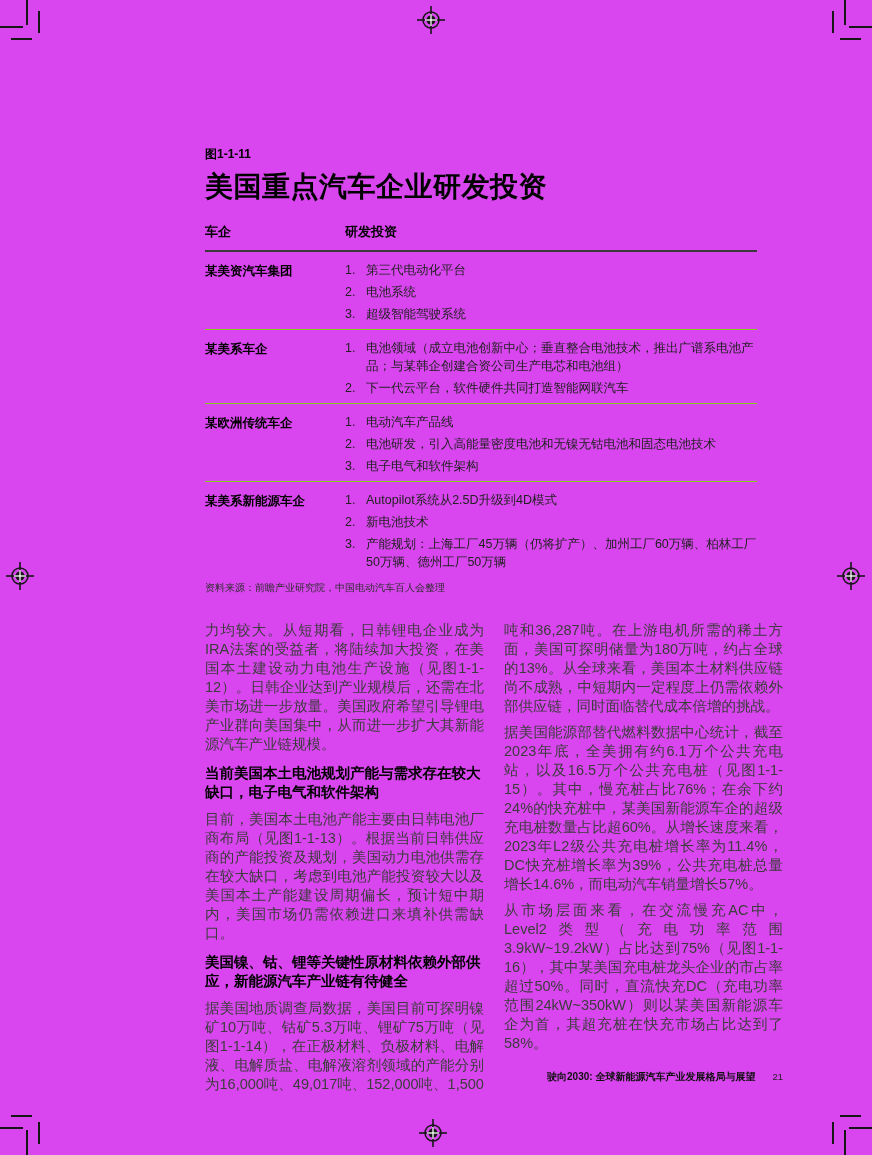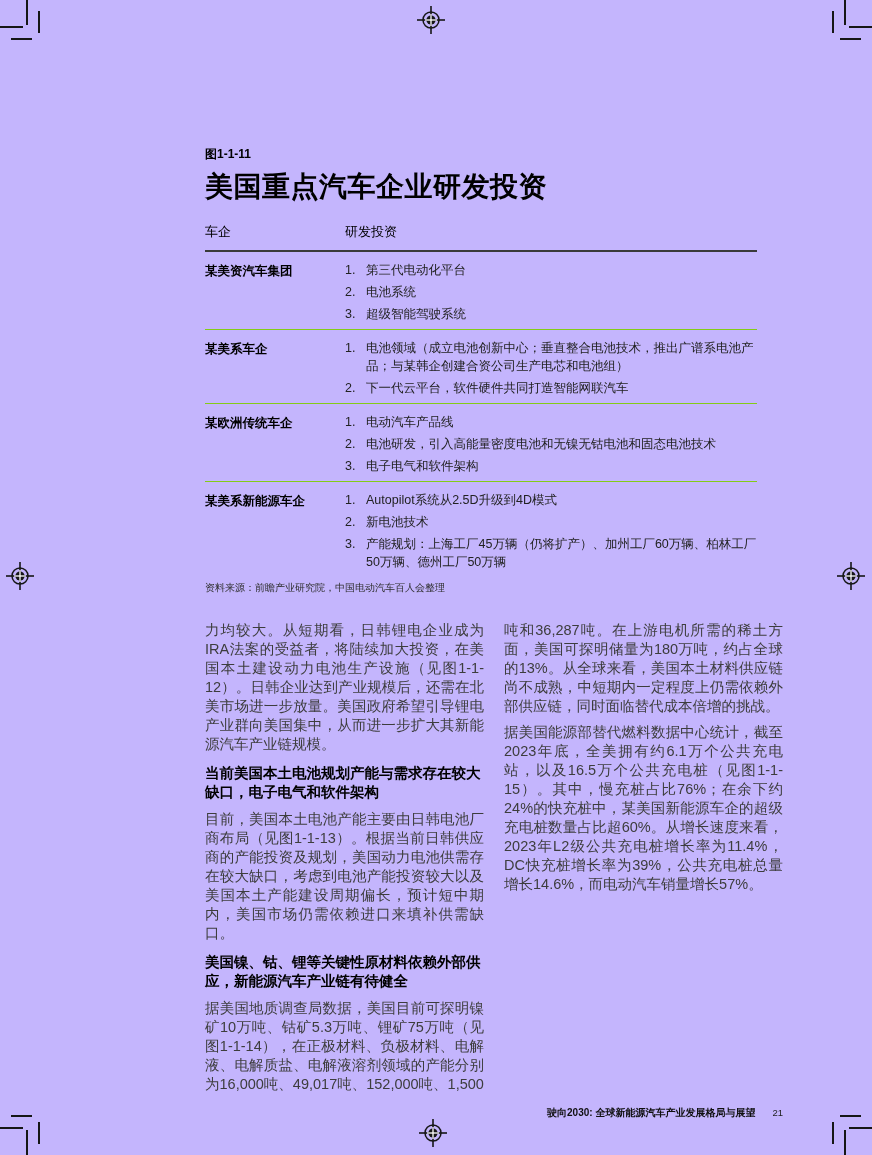--- a/index.html
+++ b/index.html
@@ -1,18 +1,18 @@
 <!DOCTYPE html>
 <html><head>
 <meta charset="utf-8">
 <style>
   * { margin:0; padding:0; box-sizing:border-box; }
   html,body { background:#ffffff; }
   .page {
-    position:relative; width:872px; height:1155px; background:#c4b5fd;
+    position:relative; width:872px; height:1155px; background:#d946ef;
     font-family:"Liberation Sans","DejaVu Sans",sans-serif; overflow:hidden;
     color:#1c1c1c;
   }
 
   
   .regmark { position:absolute; width:28px; height:28px; }
   .regmark.top    { left:417px; top:6px; }
   .regmark.left   { left:6px;   top:562px; }
   .regmark.right  { left:837px; top:562px; }
   .regmark.bottom { left:419px; top:1119px; }
@@ -27,39 +27,39 @@
   .crop .h1 { top:26px; left:0;  height:2px; width:23px; }
   .crop .h2 { top:38px; left:11px; height:2px; width:21px; }
 
   
   .content { position:absolute; left:205px; top:146px; width:578px; }
 
   .fig-label { font-size:12px; font-weight:600; color:#000; }
   .fig-title { font-size:28px; font-weight:700; color:#000; margin-top:5px; letter-spacing:0.5px; }
 
   .rd-table { margin-top:17px; width:552px; }
-  .thead { display:flex; font-size:13px; font-weight:400; color:#000; padding-bottom:9px; border-bottom:2px solid #3a3a3a;justify-content:space-between; }
+  .thead { display:flex; font-size:13px; font-weight:700; color:#000; padding-bottom:9px; border-bottom:2px solid #3a3a3a;justify-content:space-between; }
   .col-company { width:140px; flex:0 0 140px; }
   .col-items { flex:1; }
   .trow { display:flex; padding:9px 0 6px; border-bottom:1px solid #84cc16; font-size:12.5px; line-height:18px; }
   .trow.last { border-bottom:none; }
   .company { width:140px; flex:0 0 140px; font-weight:700; color:#000; padding-top:1px; }
   .items ol { list-style:none; counter-reset:n; }
   .items li { counter-increment:n; position:relative; padding-left:21px; margin-bottom:4px; color:#222; }
   .items li:last-child { margin-bottom:0; }
   .items li::before { content:counter(n) "."; position:absolute; left:0; }
 
   .source { margin-top:4px; font-size:10px; color:#2e2e2e; }
 
   .columns { margin-top:26px; display:flex; gap:20px; }
   .bodycol { width:279px; flex:0 0 279px; font-size:14.5px; line-height:19px; text-align:justify; color:#3d3d3d; }
   .bodycol p { margin-bottom:7px; }
   .bodycol h3 { font-size:14.5px; line-height:19px; font-weight:700; color:#000; margin:10px 0 8px; text-align:left; }
 
-  .footer { position:absolute; left:205px; top:1102px; width:578px; text-align:right; white-space:nowrap; }
+  .footer { position:absolute; left:205px; top:1066px; width:578px; text-align:right; white-space:nowrap; }
   .footer .ft { font-weight:700; font-size:10px; color:#101010; }
   .footer .pn { font-size:9.5px; color:#222; margin-left:17px; font-weight:400; }
 </style>
 </head>
 <body>
 
 <div class="page">
 
   <div class="regmark top">
     <svg width="28" height="28" viewBox="0 0 28 28">
@@ -188,20 +188,21 @@
       <div class="bodycol">
         <p>力均较大。从短期看，日韩锂电企业成为IRA法案的受益者，将陆续加大投资，在美国本土建设动力电池生产设施（见图1-1-12）。日韩企业达到产业规模后，还需在北美市场进一步放量。美国政府希望引导锂电产业群向美国集中，从而进一步扩大其新能源汽车产业链规模。</p>
         <h3>当前美国本土电池规划产能与需求存在较大缺口，电子电气和软件架构</h3>
         <p>目前，美国本土电池产能主要由日韩电池厂商布局（见图1-1-13）。根据当前日韩供应商的产能投资及规划，美国动力电池供需存在较大缺口，考虑到电池产能投资较大以及美国本土产能建设周期偏长，预计短中期内，美国市场仍需依赖进口来填补供需缺口。</p>
         <h3>美国镍、钴、锂等关键性原材料依赖外部供应，新能源汽车产业链有待健全</h3>
         <p>据美国地质调查局数据，美国目前可探明镍矿10万吨、钴矿5.3万吨、锂矿75万吨（见图1-1-14），在正极材料、负极材料、电解液、电解质盐、电解液溶剂领域的产能分别为16,000吨、49,017吨、152,000吨、1,500</p>
       </div>
       <div class="bodycol">
         <p>吨和36,287吨。在上游电机所需的稀土方面，美国可探明储量为180万吨，约占全球的13%。从全球来看，美国本土材料供应链尚不成熟，中短期内一定程度上仍需依赖外部供应链，同时面临替代成本倍增的挑战。</p>
         <p>据美国能源部替代燃料数据中心统计，截至2023年底，全美拥有约6.1万个公共充电站，以及16.5万个公共充电桩（见图1-1-15）。其中，慢充桩占比76%；在余下约24%的快充桩中，某美国新能源车企的超级充电桩数量占比超60%。从增长速度来看，2023年L2级公共充电桩增长率为11.4%，DC快充桩增长率为39%，公共充电桩总量增长14.6%，而电动汽车销量增长57%。</p>
+        <p>从市场层面来看，在交流慢充AC中，Level2类型（充电功率范围3.9kW~19.2kW）占比达到75%（见图1-1-16），其中某美国充电桩龙头企业的市占率超过50%。同时，直流快充DC（充电功率范围24kW~350kW）则以某美国新能源车企为首，其超充桩在快充市场占比达到了58%。</p>
       </div>
     </div>
 
   </div>
 
   <div class="footer">
     <span class="ft">驶向2030: 全球新能源汽车产业发展格局与展望</span><span class="pn">21</span>
   </div>
 
 </div>

